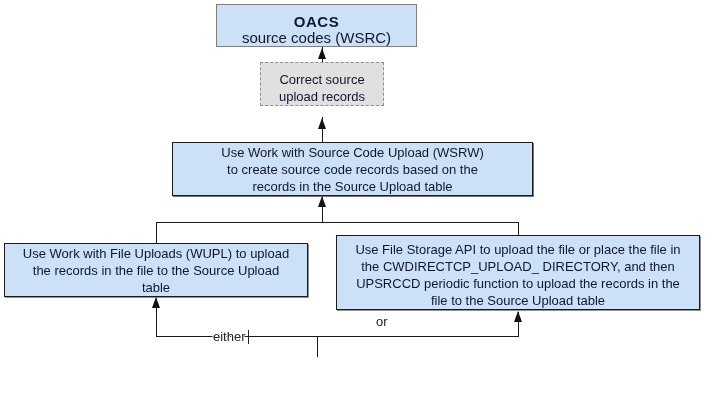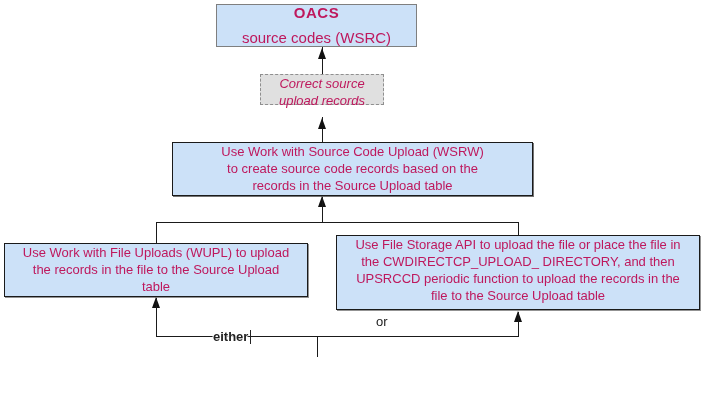--- a/index.html
+++ b/index.html
@@ -13,40 +13,39 @@
     height: 404px;
     background: #ffffff;
     overflow: hidden;
   }
   .node {
     position: absolute;
     box-sizing: border-box;
     display: flex;
     flex-direction: column;
     align-items: center;
-    justify-content: space-between;
+    justify-content: flex-end;
     text-align: center;
     font-size: 13px;
     line-height: 17px;
-    color: #be185d;
+    color: #0f172a;
     white-space: pre-line;
   }
   .blue { background: #cce1f8; }
   .node-oacs {
     left: 216px; top: 4px; width: 201px; height: 43px;
     border: 1px solid #7f7f7f;
     line-height: 16px;
   }
   .oacs-title { font-weight: bold; font-size: 15px; letter-spacing: 0.5px; }
   .oacs-sub { font-size: 15px; }
   .node-correct {
-    left: 260px; top: 74px; width: 124px; height: 31px;
+    left: 260px; top: 62px; width: 124px; height: 44px;
     background: #e0e0e0;
     border: 1px dashed #8f8f8f;
-    font-style: italic;
   }
   .node-wsrw {
     left: 172px; top: 142px; width: 361px; height: 54px;
     border: 1px solid #1a1a1a;
     box-shadow: 1px 1px 0 rgba(40,40,40,0.65);
   }
   .node-wupl {
     left: 4px; top: 243px; width: 304px; height: 54px;
     border: 1px solid #1a1a1a;
     box-shadow: 1px 1px 0 rgba(40,40,40,0.5);
@@ -126,17 +125,17 @@
 UPSRCCD periodic function to upload the records in the
 file to the Source Upload table</div>
 
   <div class="arrow-up" style="left:152px; top:297px;"></div>
   <div class="line" style="left:156px; top:298px; width:1px; height:38px;"></div>
   <div class="arrow-up" style="left:514px; top:311px;"></div>
   <div class="line" style="left:518px; top:312px; width:1px; height:24px;"></div>
   <div class="line" style="left:156px; top:336px; width:363px; height:1px;"></div>
   <div class="line" style="left:317px; top:336px; width:1px; height:21px;"></div>
 
-  <div class="edge-label" style="left:213px; top:329px;font-weight:bold;"><span>either</span><span class="caret"></span></div>
+  <div class="edge-label" style="left:213px; top:329px;"><span>either</span><span class="caret"></span></div>
   <div class="edge-label" style="left:376px; top:314px;">or</div>
 
 
 </div>
 
 </body></html>

